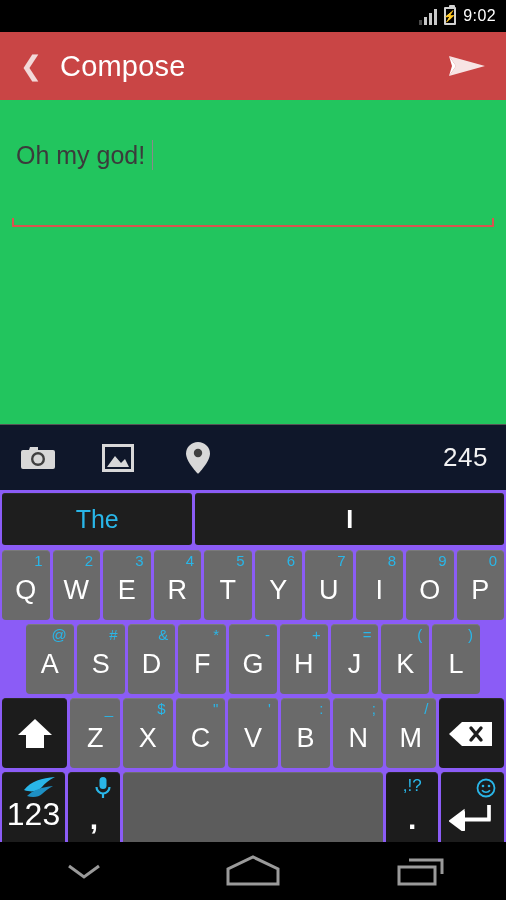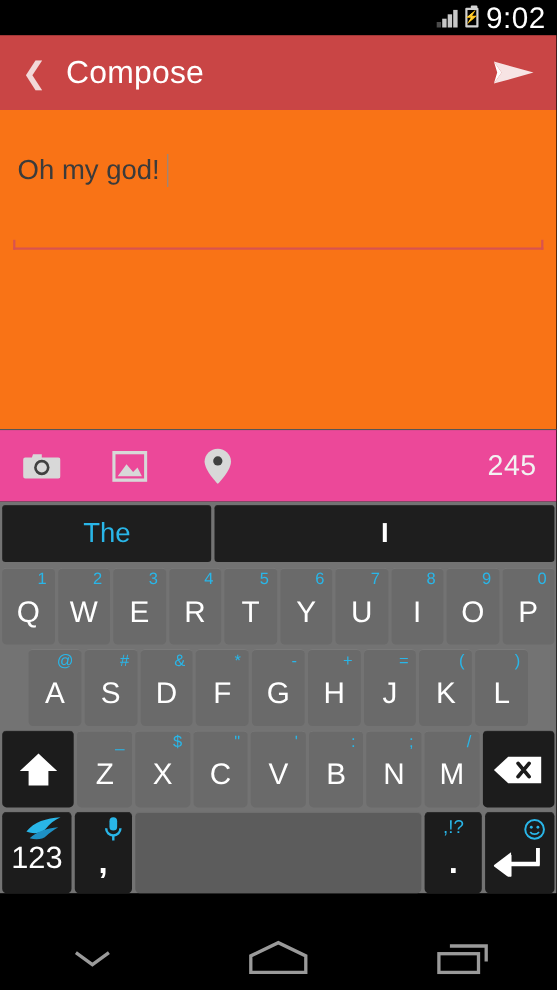--- a/index.html
+++ b/index.html
@@ -26,66 +26,66 @@
   .batt {
     position: relative; width: 12px; height: 18px;
     border: 2px solid #d2d2d2; border-radius: 1px;
     display:flex; align-items:center; justify-content:center;
   }
   .batt:before {
     content:""; position:absolute; top:-4px; left:3px;
     width:6px; height:3px; background:#d2d2d2; border-radius:1px;
   }
   .bolt { font-size: 11px; color:#d2d2d2; line-height:1; font-weight:bold; }
-  .clock { font-size: 27px; color: #fff; letter-spacing: .4px; }
+  .clock { font-size: 16px; color: #fff; letter-spacing: .4px; }
 
   
   .actionbar {
     height: 68px; background: #c94545;
     display: flex; align-items: center; padding: 0 16px;
   }
   .backchev {
     color: #f2d9d9; font-size: 27px; line-height: 1;
     width: 30px; text-align: center; cursor: pointer; font-weight: 300;
   }
   .ab-title {
     color: #fff; font-size: 29px; margin-left: 14px; flex: 1; letter-spacing:.2px;
   }
   .send-btn { width: 46px; height: 46px; display:flex; align-items:center; justify-content:center; cursor:pointer; }
 
   
   .compose {
-    height: 290px; background: #f97316; position: relative;
+    height: 324px; background: #22c55e; position: relative;
     padding: 38px 14px 0 16px;
   }
   .compose-text {
     font-size: 25px; color: #3b3b3b; font-weight: 300;
     display: flex; align-items: center; height: 34px;
   }
   .caret {
     display:inline-block; width:1px; height:30px;
     background:#8a8a8a; margin-left:7px;
   }
   .underline {
     position: absolute; left: 12px; right: 12px; top: 118px;
     height: 9px; border: 0; border-bottom: 2px solid #d9534f;
     border-left: 2px solid #d9534f; border-right: 2px solid #d9534f;
   }
 
   
   .attbar {
-    height: 66px; background: #ec4899;
+    height: 66px; background: #0f172a;
     display: flex; align-items: center; padding: 0 18px; gap: 40px;
     border-top: 1px solid #565656;
   }
   .att-icon { width: 40px; height: 40px; display:flex; align-items:center; justify-content:center; cursor:pointer; }
   .counter { margin-left: auto; color: #f2f2f2; font-size: 26px; font-weight: 300; letter-spacing:.5px; }
 
   
-  .keyboard { background: #737373; padding: 0; }
+  .keyboard { background: #8b5cf6; padding: 0; }
   .suggest-row { display: flex; height: 58px; padding: 3px 2px; gap: 3px; }
   .sug {
     flex: 1; background: #1e1e1e; border-radius: 3px;
     display: flex; align-items: center; justify-content: center;
     color: #29b6e8; font-size: 25px; cursor: pointer;
     border-top: 1px solid #2c2c2c;
   }
   .sug.center { flex: 1.62; color: #fff; font-weight: bold; }
 
   .krow { display: flex; justify-content: center; gap: 3px; padding: 2px 2px; }
@@ -107,21 +107,21 @@
   .key.dark { background: #1c1c1c; border-top: 1px solid #2a2a2a; }
   .key.shift { flex: 1.32; }
   .key.bksp { flex: 1.32; }
   .r4 { height: 76px; }
   .r4 .key { height: 74px; }
   .key.k123 { flex: 1.22; }
   .key.kcomma { flex: 1.0; }
   .key.space { flex: 5.05; background: #5c5c5c; border-top: 1px solid #6e6e6e; }
   .key.kdot { flex: 1.0; }
   .key.kenter { flex: 1.22; }
-  .key.k123 .lbl { font-size: 28px; margin-top: 9px; }
+  .key.k123 .lbl { font-size: 32px; margin-top: 9px; }
   .key.kcomma .lbl { font-size: 30px; margin-top: 18px; font-weight:600; }
   .key.kdot .lbl { font-size: 30px; margin-top: 18px; font-weight:600; }
   .hint-ico { position: absolute; top: 3px; right: 8px; line-height: 1; }
   .hint-txt { position:absolute; top: 4px; left:50%; transform:translateX(-50%);
               color:#29b6e8; font-size:17px; line-height:1; }
 
   
   .navbar {
     position: absolute; bottom: 0; left: 0; right: 0;
     height: 58px; background: #000;

